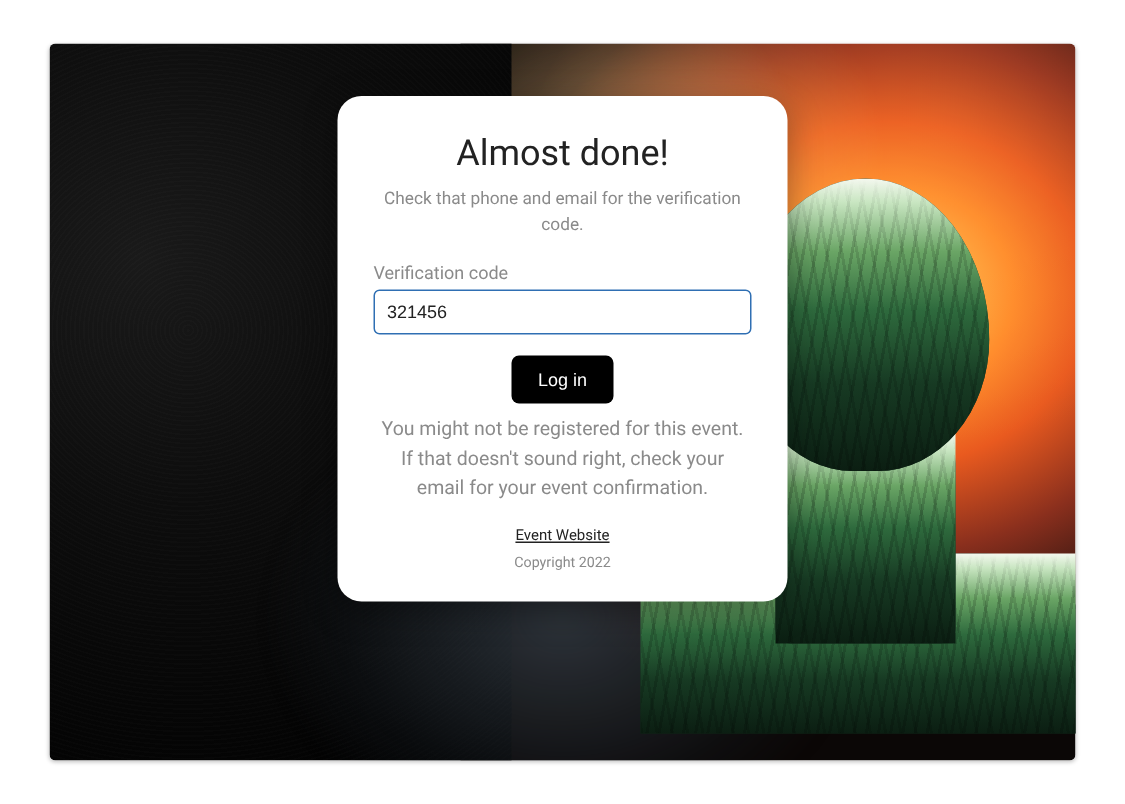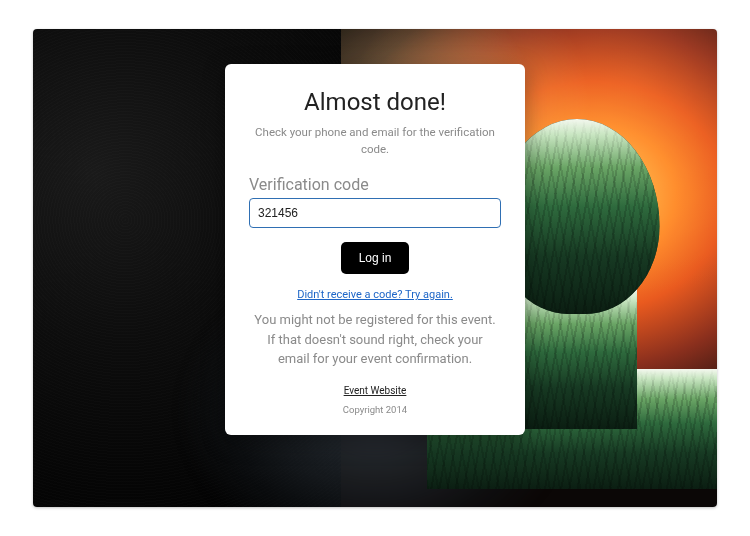--- a/index.html
+++ b/index.html
@@ -35,24 +35,24 @@
   .trees{position:absolute;inset:0;background:
     repeating-linear-gradient(100deg, rgba(0,0,0,.25) 0 2px, transparent 2px 8px),
     repeating-linear-gradient(80deg, rgba(0,0,0,.20) 0 2px, transparent 2px 10px);
     mask:linear-gradient(to top, #000 0%, #000 75%, transparent 100%);
     -webkit-mask:linear-gradient(to top, #000 0%, #000 75%, transparent 100%);
     opacity:.6;
   }
   .skull .forest,.skull .trees,.neck .forest,.neck .trees,.shoulders .forest,.shoulders .trees{position:absolute;}
 
   
-  .card{position:absolute;left:50%;top:35px;transform:translateX(-50%);width:300px;background:#fff;border-radius:6px;box-shadow:0 6px 22px rgba(0,0,0,.35);padding:22px 24px 20px;box-sizing:border-box;text-align:center;}
+  .card{position:absolute;left:50%;top:35px;transform:translateX(-50%);width:300px;background:#fff;border-radius:16px;box-shadow:0 6px 22px rgba(0,0,0,.35);padding:22px 24px 20px;box-sizing:border-box;text-align:center;}
   .title{font-size:24px;font-weight:400;color:#222;margin:2px 0 8px;}
   .subtitle{font-size:11.5px;color:#8a8a8a;line-height:1.45;margin:0 6px 18px;}
-  .field-label{display:block;text-align:left;font-size:16px;color:#8a8a8a;margin-bottom:4px;font-weight:400;}
+  .field-label{display:block;text-align:left;font-size:12px;color:#8a8a8a;margin-bottom:4px;font-weight:400;}
   .input{width:100%;box-sizing:border-box;height:30px;border:1.5px solid #2f6fb3;border-radius:4px;padding:10px 8px;font-size:12px;color:#222;outline:none;}
   .btn{display:inline-block;margin-top:14px;background:#000;color:#fff;border:none;border-radius:5px;height:32px;padding:0 18px;font-size:12px;cursor:pointer;}
   .link{display:inline-block;margin-top:14px;font-size:11px;color:#1e66c7;text-decoration:underline;cursor:pointer;}
   .note{margin:8px 4px 0;font-size:13px;color:#8a8a8a;line-height:1.5;}
   .site-link{display:inline-block;margin-top:16px;font-size:10px;color:#222;text-decoration:underline;cursor:pointer;text-align:center;}
   .copyright{margin-top:6px;font-size:9.5px;color:#8a8a8a;}
 </style>
 </head>
 <body>
 
@@ -72,30 +72,29 @@
         </div>
       <div class="skull">
           <div class="forest"></div>
           <div class="trees"></div>
         </div>
     </div>
   </div>
 
   <div class="card">
     <h1 class="title">Almost done!</h1>
-    <p class="subtitle">Check your phone and email for the verification code.</p>
+    <p class="subtitle">Check that phone and email for the verification code.</p>
 
     <label class="field-label">Verification code</label>
     <input class="input" type="text" value="321456" style="">
 
     <div>
       <button class="btn">Log in</button>
     </div>
 
-    <a class="link">Didn't receive a code? Try again.</a>
 
     <p class="note">You might not be registered for this event. If that doesn't sound right, check your email for your event confirmation.</p>
 
     <a class="site-link">Event Website</a>
 
-    <div class="copyright">Copyright 2014</div>
+    <div class="copyright">Copyright 2022</div>
   </div>
 </div>
 
 </body></html>

